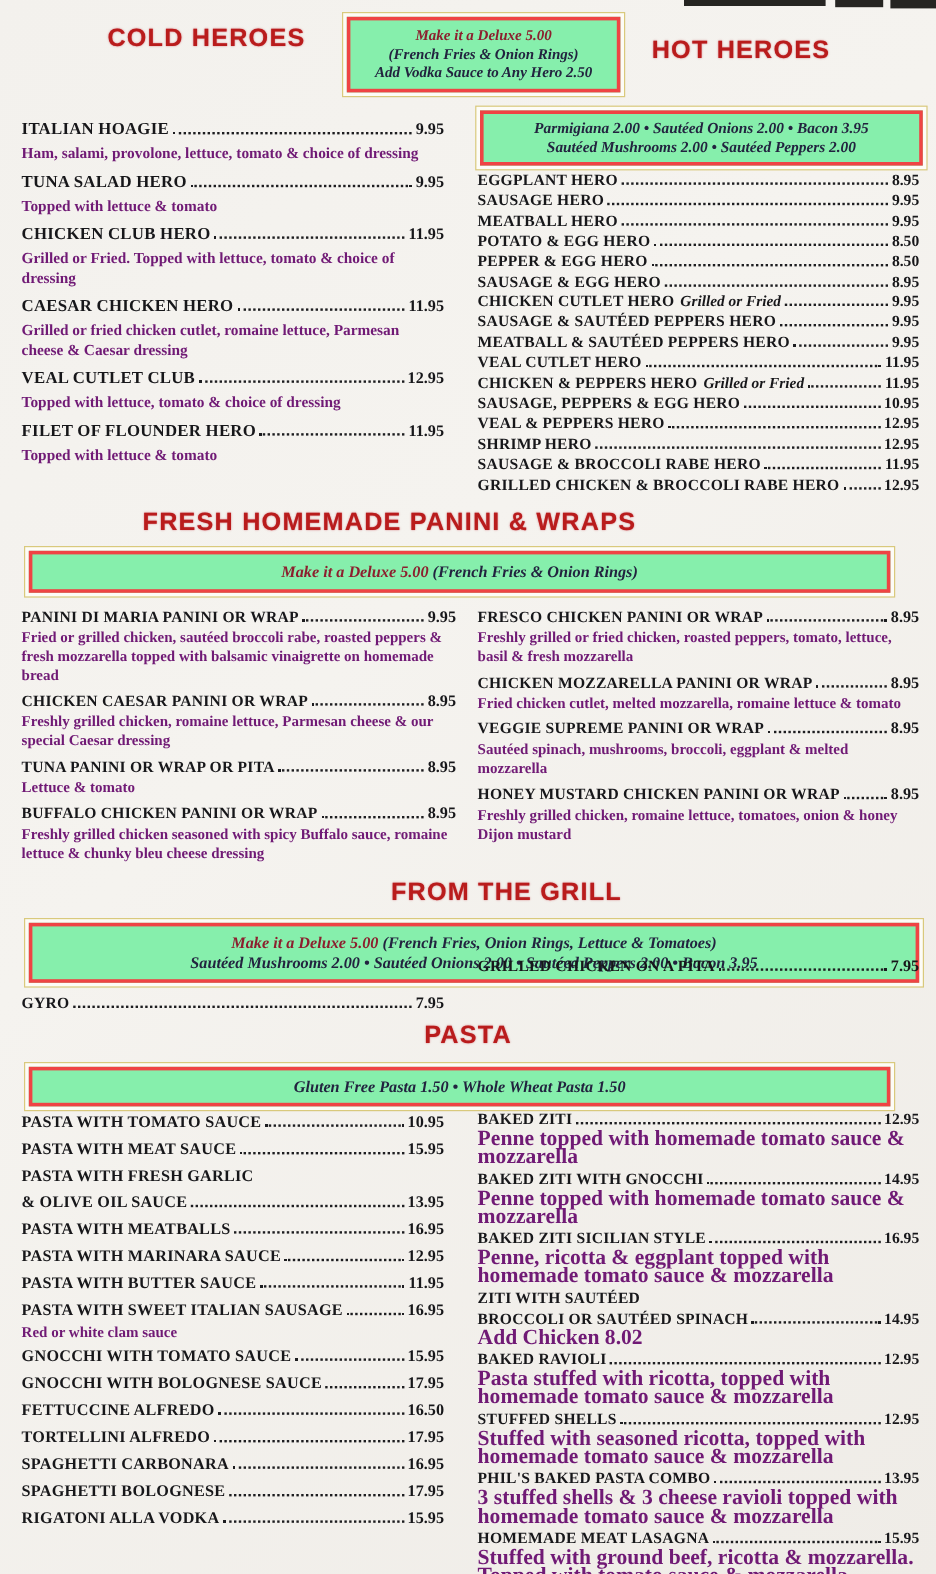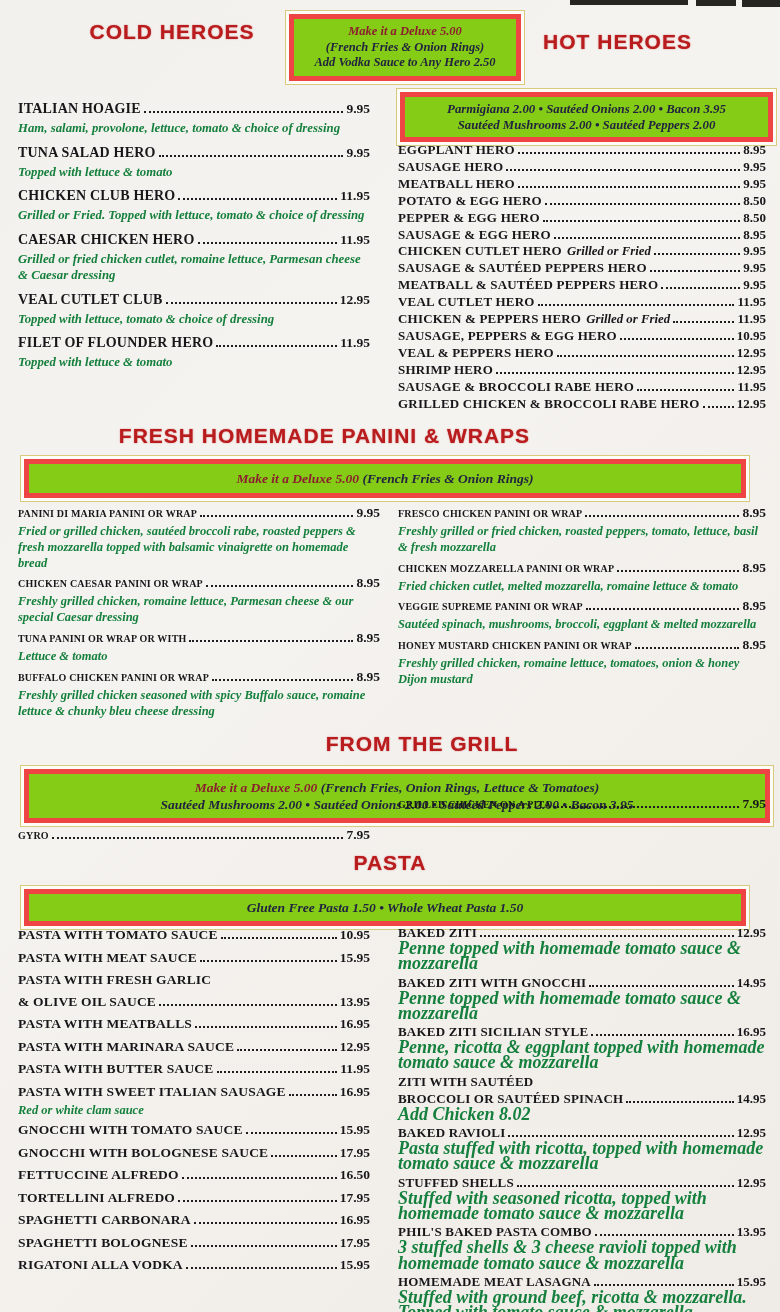--- a/index.html
+++ b/index.html
@@ -24,22 +24,22 @@
     font-weight:700;color:#b91c1c;letter-spacing:1px;
     text-shadow:0 0 1px rgba(192,30,46,.55), 0 0 2px rgba(192,30,46,.25);
   }
   .cold-title{left:22px;top:20px;width:300px;font-size:21px;}
   .hot-title{left:495px;top:30px;width:245px;font-size:21px;}
   .panini-title{left:0;top:424px;width:649px;font-size:21px;}
   .grill-title{left:0;top:732px;width:780px;font-size:21px;padding-left:32px;}
   .pasta-title{left:0;top:851px;width:780px;font-size:21px;}
 
   .note-box{
-    position:absolute;background:#84cc16;
-    border:5px solid #ef4444;
+    position:absolute;background:#86efac;
+    border:3px solid #ef4444;
     box-shadow:0 0 0 3px #fdfcf7, 0 0 0 4px #d9c97c, 1px 2px 3px rgba(0,0,0,.08);
     text-align:center;font-style:italic;font-weight:bold;
   }
   .note-red{color:#8c1f2e;}
   .note-dark{color:#22233f;}
   .deluxe-box{left:289px;top:14px;width:210px;padding:5px 6px;font-size:12.5px;line-height:15.5px;}
   .addons-box{left:400px;top:92px;width:355px;padding:4px 4px;font-size:12.8px;line-height:16px;}
   .panini-box{left:24px;top:459px;width:704px;padding:6px 4px;font-size:13.5px;line-height:17px;}
   .grill-box{left:24px;top:769px;width:704px;padding:5px 16px;font-size:13.5px;line-height:17px;}
   .pasta-box{left:24px;top:889px;width:704px;padding:5px 4px;font-size:13.5px;line-height:17px;}
@@ -50,28 +50,28 @@
   .panini-left{left:18px;top:504px;width:362px;}
   .panini-right{left:398px;top:504px;width:368px;}
   .grill-left{left:18px;top:826px;width:352px;}
   .grill-right{left:398px;top:795px;width:368px;}
   .pasta-left{left:18px;top:924px;width:352px;}
   .pasta-right{left:398px;top:924px;width:368px;}
 
   .mi{margin:0 0 2px 0;}
   .mi-row{display:flex;align-items:baseline;}
   .mi-name,.mi-pre{
-    font-weight:bold;font-size:10px;line-height:19px;
+    font-weight:bold;font-size:13px;line-height:19px;
     letter-spacing:.2px;white-space:nowrap;
   }
   .mi-suffix{font-weight:bold;font-style:italic;font-size:12.8px;margin-left:5px;white-space:nowrap;}
   .leader{flex:1;min-width:8px;border-bottom:2px dotted #1d1d20;margin:0 3px 3px 3px;}
   .mi-price{font-weight:bold;font-size:13.5px;white-space:nowrap;}
   .mi-desc{
-    font-style:italic;font-weight:bold;color:#15803d;
+    font-weight:bold;color:#701a75;
     font-size:12.8px;line-height:16.5px;margin:1px 0 3px 0;
   }
 
   
   .cold-list .mi{margin-bottom:5px;}
   .cold-list .mi-name{font-size:14px;line-height:21px;}
   .hot-list .mi{margin:0;}
   .hot-list .mi-row{line-height:16.9px;}
   .hot-list .mi-name{font-size:13px;line-height:16.9px;}
   .hot-list .mi-price{font-size:13px;}
@@ -385,21 +385,21 @@
 
           <span class="leader"></span>
           <span class="mi-price">8.95</span>
         </div>
         <div class="mi-desc">Freshly grilled chicken, romaine lettuce, Parmesan cheese &amp; our special Caesar dressing</div>
       </div>
 
       <div class="mi">
 
         <div class="mi-row">
-          <span class="mi-name">TUNA PANINI OR WRAP OR WITH</span>
+          <span class="mi-name">TUNA PANINI OR WRAP OR PITA</span>
 
           <span class="leader"></span>
           <span class="mi-price">8.95</span>
         </div>
         <div class="mi-desc">Lettuce &amp; tomato</div>
       </div>
 
       <div class="mi">
 
         <div class="mi-row">

